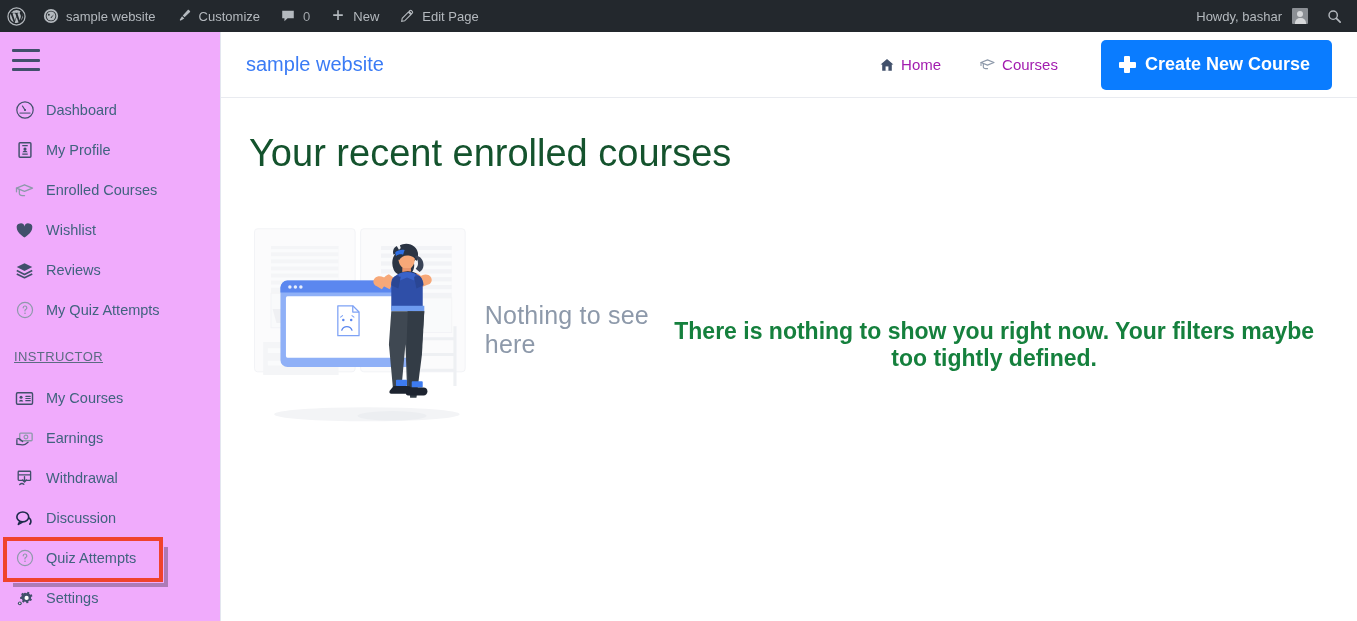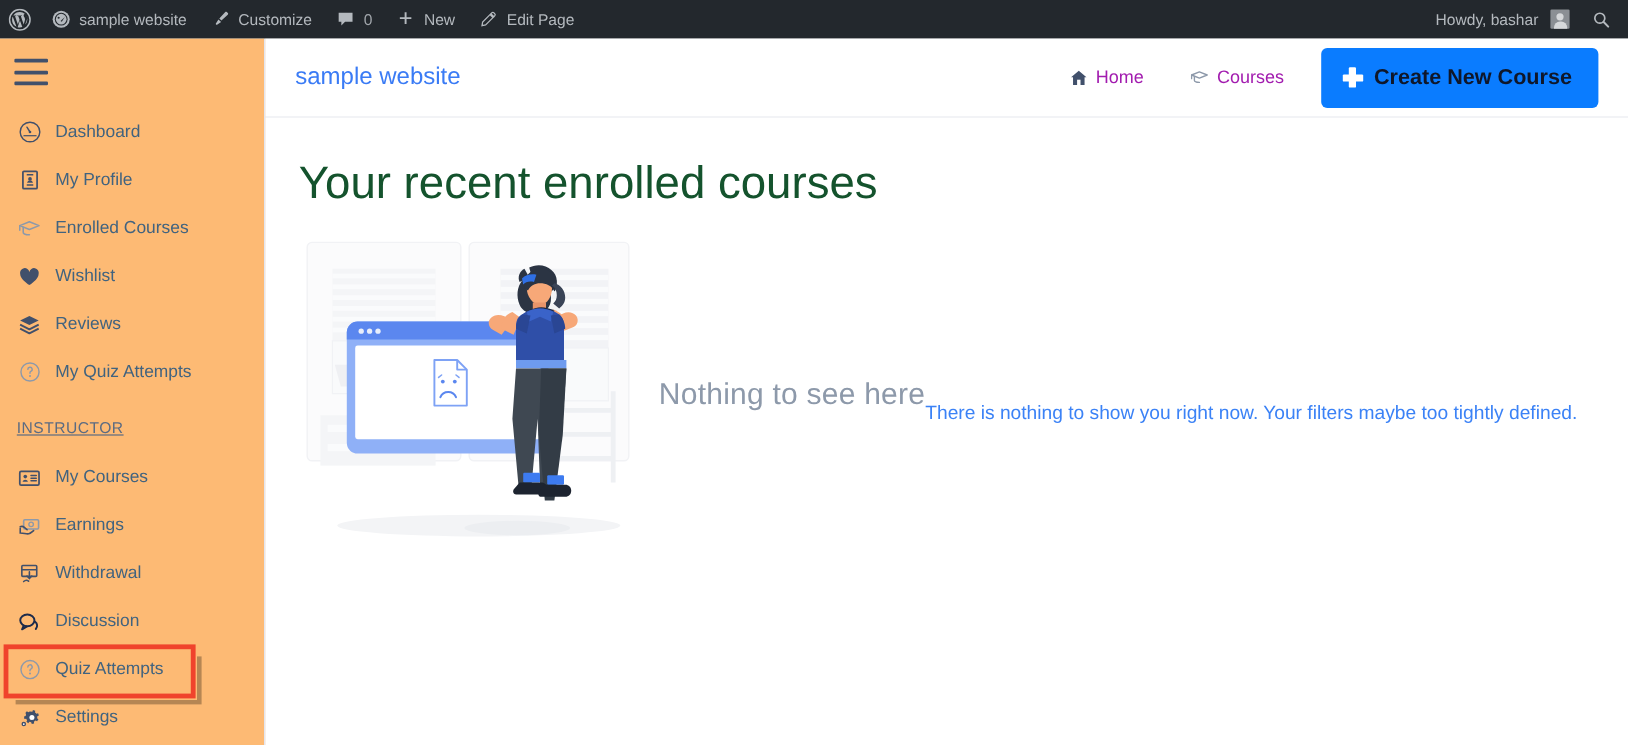--- a/index.html
+++ b/index.html
@@ -51,21 +51,21 @@
   #page {
     position: absolute; top: 32px; left: 0;
     width: 1357px; height: 589px;
     display: flex;
     background: #fff;
   }
 
   
   #sidebar {
     width: 221px; min-width: 221px;
-    background: #fdba74;
+    background: #f0abfc;
     border-right: 1px solid #e3e6ef;
     position: relative;
     padding-top: 0px;
   }
   .hamburger {
     width: 30px; height: 22px;
     margin: 17px 0 0 12px;
     display: flex; flex-direction: column; justify-content: space-between;
     cursor: pointer;
   }
@@ -141,26 +141,26 @@
   }
   .hdr-link {
     display: flex; align-items: center; gap: 6px;
     color: #a21caf; font-size: 15px;
     padding: 0 19px; cursor: pointer;
     white-space: nowrap;
   }
   .hdr-link .nav-icon { width:17px; flex:0 0 17px; height:17px;}
   .btn-primary {
     background: #0a7cff;
-    color: #0f172a;
+    color: #ffffff;
     border: none;
     border-radius: 5px;
     height: 50px;
     padding: 0 22px 0 18px;
-    margin-left: 12px;
+    margin-left: 24px;
     font-size: 18px;
     font-weight: 700;
     display: flex; align-items: center; gap: 9px;
     cursor: pointer;
     font-family: "Liberation Sans", sans-serif;
   }
   .plus {
     position: relative; width: 17px; height: 17px; flex:0 0 17px;
   }
   .plus::before, .plus::after {
@@ -184,21 +184,21 @@
   .empty-wrap {
     display: flex; flex-direction: row; align-items: center;
     padding-top: 8px;
   }
   .empty-illustration { width: 300px; height: 262px; display:block; }
   .empty-title {
     font-size: 25px; color: #8d99aa; font-weight: 400;
     margin-top: 6px; letter-spacing: .2px;
   }
   .empty-desc {
-    font-size: 16px; color: #3b82f6; font-weight: 400;
+    font-size: 23px; color: #15803d; font-weight: 700;
     margin-top: 36px; text-align: center;
   }
 </style>
 </head>
 <body>
 
 <div id="wpadminbar">
   <div class="ab-left">
 
     <div class="ab-item ab-logo">

